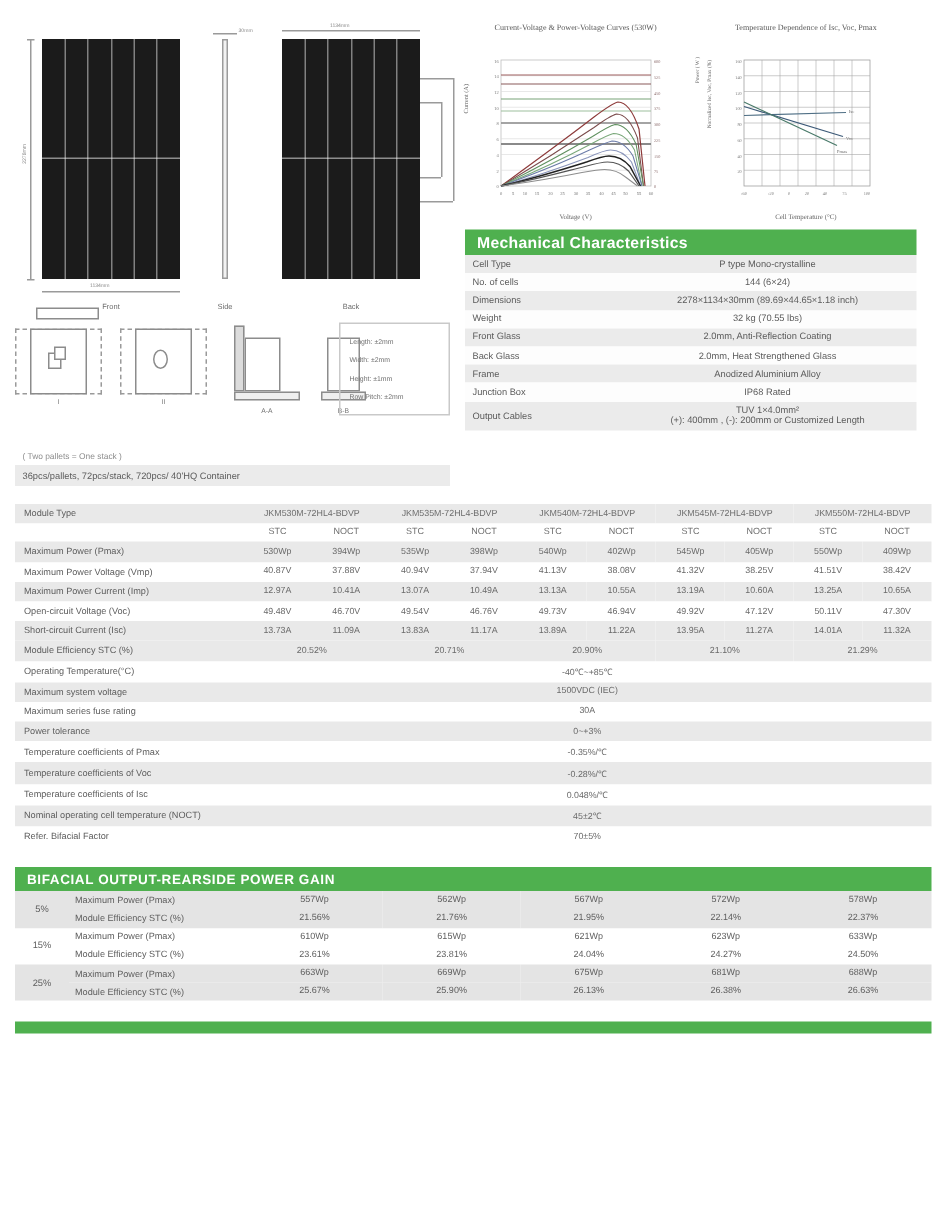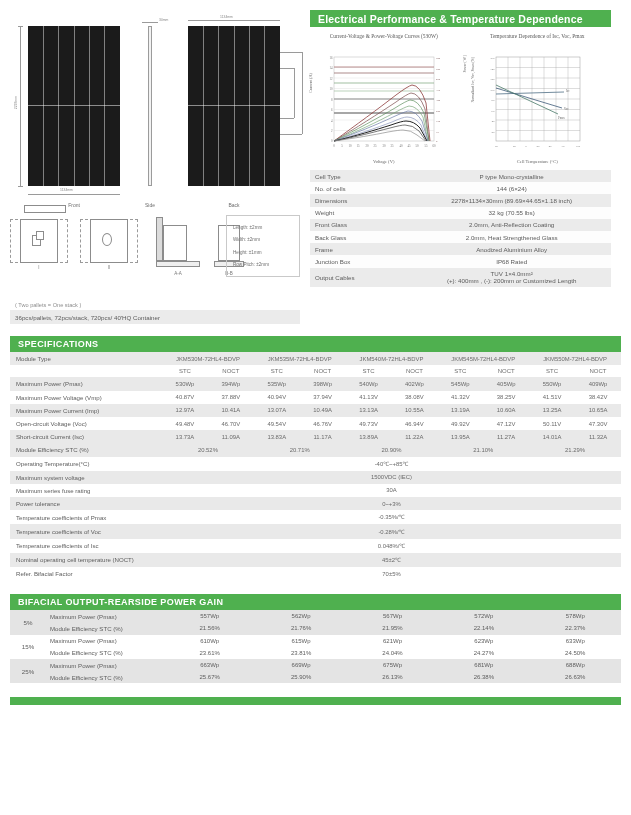--- a/index.html
+++ b/index.html
@@ -211,23 +211,20 @@
         </div>
       </div>
 
       <div style="margin-top:14px;">
         <div class="packnote">( Two pallets = One stack )</div>
         <div class="packval">36pcs/pallets, 72pcs/stack, 720pcs/ 40'HQ Container</div>
       </div>
     </div>
 
     <div class="col-right">
-      <div class="bar bar-lg">
-        <span>Electrical Performance &amp; Temperature Dependence</span>
-      </div>
 
       <div class="charts">
 
         <div class="chartwrap">
           <div class="chart-title">Current-Voltage &amp; Power-Voltage Curves (530W)</div>
           <div style="position:relative;height:118px;">
             <div class="vlabel" style="position:absolute;left:-2px;top:24px;">Current (A)</div>
             <svg width="142" height="112" viewBox="0 0 142 112" style="position:absolute;left:6px;top:2px;">
               <rect x="18" y="6" width="100" height="84" fill="#fff" stroke="#b9b9b9" stroke-width=".5"></rect>
               <g stroke="#d8d8d8" stroke-width=".4">
@@ -350,20 +347,23 @@
                   <text x="93" y="96">75</text>
                 <text x="108" y="96">100</text>
               </g>
             </svg>
           </div>
           <div class="axis-label" style="margin-top:-8px;">Cell Temperature (°C)</div>
         </div>
       </div>
 
       <div style="margin-top:6px;">
+        <div class="bar bar-lg">
+          <span>Mechanical Characteristics</span>
+        </div>
         <table class="mech">
           <tbody id="mech-body">
               <tr>
                 <td class="k">Cell  Type</td>
                 <td class="v">P type Mono-crystalline</td>
               </tr>
               <tr>
                 <td class="k">No. of cells</td>
                 <td class="v">144 (6×24)</td>
               </tr>
@@ -395,23 +395,20 @@
                 <td class="k">Output Cables</td>
                 <td class="v">TUV  1×4.0mm²<br>(+): 400mm , (-): 200mm or Customized Length</td>
               </tr>
             </tbody>
         </table>
       </div>
     </div>
   </div>
 
   <div class="specwrap">
-    <div class="bar bar-spec">
-      <span>SPECIFICATIONS</span>
-    </div>
     <table class="spec">
       <tbody id="spec-body">
           <tr class="shade">
             <td class="label">Module Type</td>
             <td class="mt" colspan="2">JKM530M-72HL4-BDVP</td>
             <td class="mt" colspan="2">JKM535M-72HL4-BDVP</td>
             <td class="mt" colspan="2">JKM540M-72HL4-BDVP</td>
             <td class="mt" colspan="2">JKM545M-72HL4-BDVP</td>
             <td class="mt" colspan="2">JKM550M-72HL4-BDVP</td>
           </tr>

